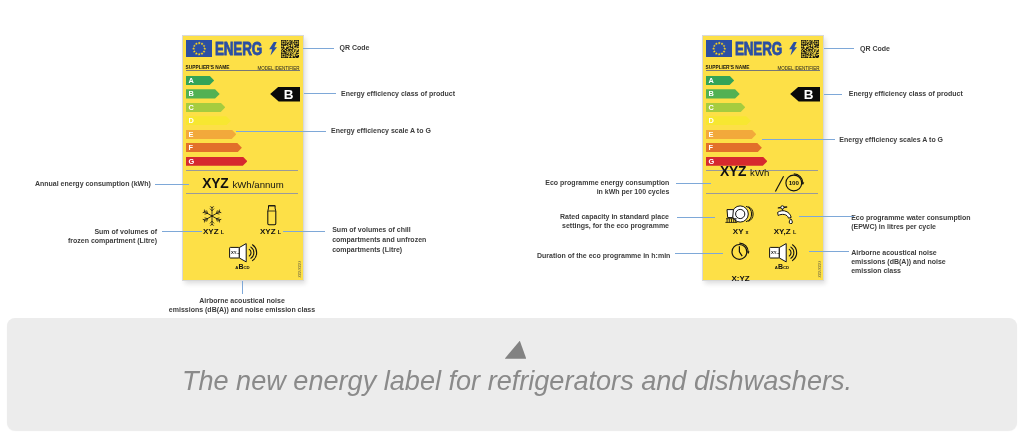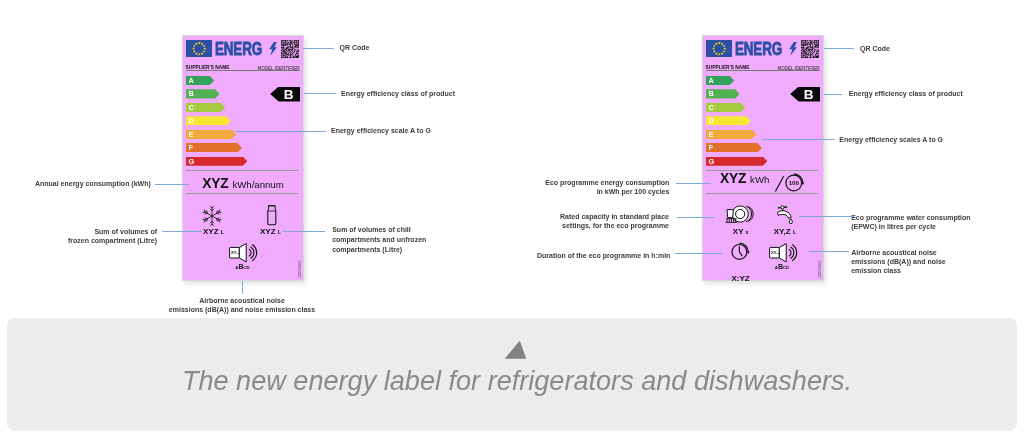--- a/index.html
+++ b/index.html
@@ -3,21 +3,21 @@
 <meta charset="utf-8">
 <style>
   html,body{margin:0;padding:0;}
   body{width:1024px;height:437px;background:#fff;position:relative;overflow:hidden;
        font-family:"Liberation Sans",sans-serif;}
   .bar{position:absolute;left:7px;top:318px;width:1010px;height:112px;background:#ececec;border-radius:8px;box-shadow:0 1px 1px rgba(0,0,0,.08);}
   .tri{position:absolute;left:504.7px;top:340.7px;width:21.6px;height:18px;background:#828282;
        clip-path:polygon(70% 0,100% 100%,0 100%);}
   .caption{position:absolute;left:0;top:365px;width:1034px;text-align:center;
        font-style:italic;font-size:27.1px;color:#8a8a8a;letter-spacing:0;}
-  .label{position:absolute;width:120px;height:244px;background:#f0abfc;border:1px solid #d8d8d8;
+  .label{position:absolute;width:120px;height:244px;background:#fde047;border:1px solid #d8d8d8;
        box-shadow:1.5px 2.5px 5px rgba(0,0,0,.14);text-decoration:underline;}
   .cl{position:absolute;height:1px;background:#7ea8d8;z-index:5;}
   .clv{position:absolute;width:1px;background:#7ea8d8;z-index:5;}
   .ct{position:absolute;font-size:7px;line-height:9px;color:#3d3d3d;font-weight:600;}
   .ctr{text-align:right;}
   .ctc{text-align:center;}
   
   .flag{position:absolute;left:2.6px;top:4.1px;}
   .energ{position:absolute;left:32.4px;top:3.55px;font-size:18px;font-weight:bold;color:#2b4fa3;
          letter-spacing:-.2px;transform:scaleX(.745);transform-origin:0 0;line-height:18px;
@@ -189,21 +189,21 @@
   <div class="hline"></div>
   <div class="arw" style="top:39.8px;width:28.2px;background:#33a357;">A</div>
   <div class="arw" style="top:53.3px;width:33.7px;background:#52b153;">B</div>
   <div class="arw" style="top:66.7px;width:39.3px;background:#a5cc3f;">C</div>
   <div class="arw" style="top:80.2px;width:44.8px;background:#f7e731;">D</div>
   <div class="arw" style="top:93.6px;width:50.3px;background:#f2a93b;">E</div>
   <div class="arw" style="top:107.1px;width:55.9px;background:#e2702a;">F</div>
   <div class="arw" style="top:120.5px;width:61.4px;background:#d6292e;">G</div>
   <div class="cls">B</div>
   <div class="rule" style="top:133.5px;"></div>
-  <div style="position:absolute;left:17px;top:136px;line-height:14px;font-size:13.8px;color:#111;white-space:nowrap;"><b style="letter-spacing:-.2px;">XYZ</b> <span style="font-size:9.6px;">kWh</span></div>
+  <div style="position:absolute;left:17px;top:129px;line-height:14px;font-size:13.8px;color:#111;white-space:nowrap;"><b style="letter-spacing:-.2px;">XYZ</b> <span style="font-size:9.6px;">kWh</span></div>
   <svg style="position:absolute;left:70.6px;top:139px;" width="11" height="18" viewBox="0 0 11 18">
       <path d="M9.6,1.2 L1.4,16.6" stroke="#111" stroke-width="1.15"></path>
     </svg>
   <svg style="position:absolute;left:81px;top:136.8px;" width="21" height="21" viewBox="0 0 21 21">
     <circle cx="9.8" cy="10" r="7.9" fill="none" stroke="#111" stroke-width="1.15"></circle>
     <text x="9.8" y="12.2" font-size="6.2" font-weight="bold" fill="#111" text-anchor="middle" font-family="Liberation Sans,sans-serif">100</text>
     <path d="M9.8,0.9 A9.1,9.1 0 0 1 18.9,10" fill="none" stroke="#111" stroke-width="1.15"></path>
     <polygon points="17.4,9.5 20.3,9.5 18.85,12.1" fill="#111"></polygon>
   </svg>
   <div class="rule" style="top:157.3px;"></div>

